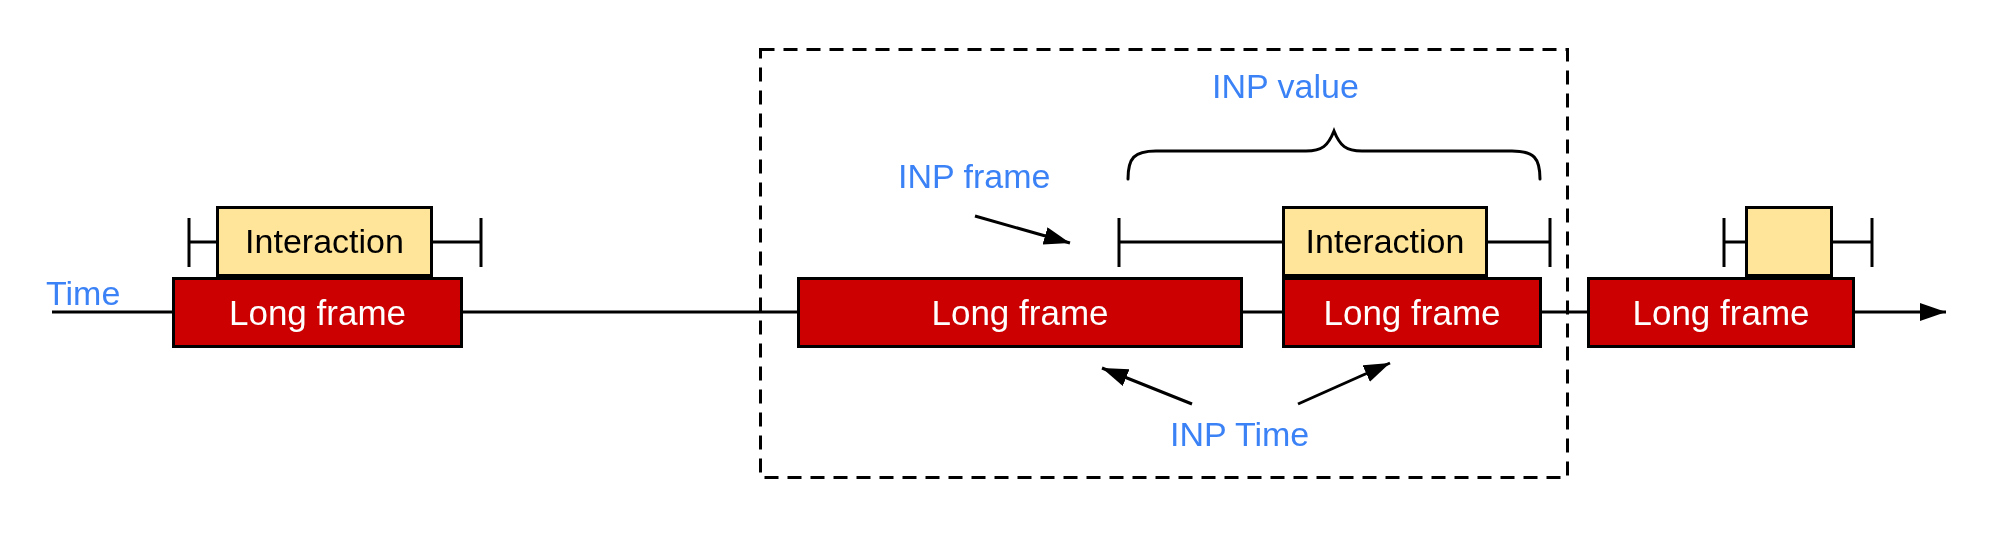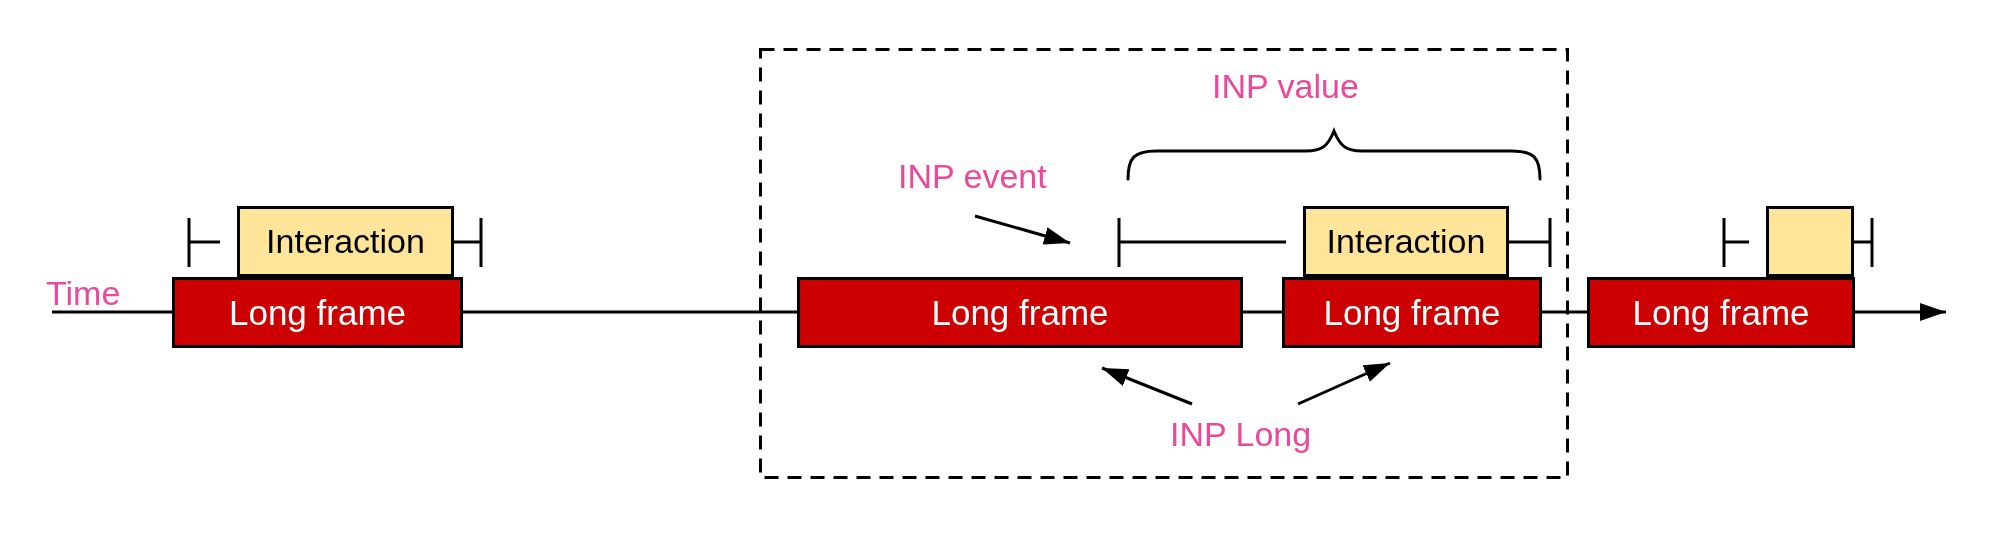--- a/index.html
+++ b/index.html
@@ -26,25 +26,24 @@
     background: var(--lf-fill, #cc0000);
     color: var(--lf-text, #ffffff);
     font-size: 35px;
     text-align: right;
   }
   .interaction {
     top: 206px; height: 71px;
     background: var(--int-fill, #ffe599);
     color: #000;
     font-size: 34px;
-    margin-left: 21px;
   }
   .float-label {
     position: absolute;
-    color: #ec4899;
+    color: #3b82f6;
     font-size: 34px;
     line-height: 1.1;
     white-space: nowrap;
   }
 </style>
 </head>
 <body>
 
 <div class="canvas">
 
@@ -85,17 +84,17 @@
   <div class="box long-frame" style="left:172px; width:291px;">Long frame</div>
   <div class="box long-frame" style="left:797px; width:446px;">Long frame</div>
   <div class="box long-frame" style="left:1282px; width:260px;">Long frame</div>
   <div class="box long-frame" style="left:1587px; width:268px;">Long frame</div>
 
   <div class="box interaction" style="left:216px; width:217px;">Interaction</div>
   <div class="box interaction" style="left:1282px; width:206px;">Interaction</div>
   <div class="box interaction" style="left:1745px; width:88px;"></div>
 
   <div class="float-label" style="left:46px; top:275px;">Time</div>
-  <div class="float-label" style="left:898px; top:158px;">INP event</div>
+  <div class="float-label" style="left:898px; top:158px;">INP frame</div>
   <div class="float-label" style="left:1212px; top:68px;">INP value</div>
-  <div class="float-label" style="left:1170px; top:416px;">INP Long</div>
+  <div class="float-label" style="left:1170px; top:416px;">INP Time</div>
 
 </div>
 
 </body></html>

